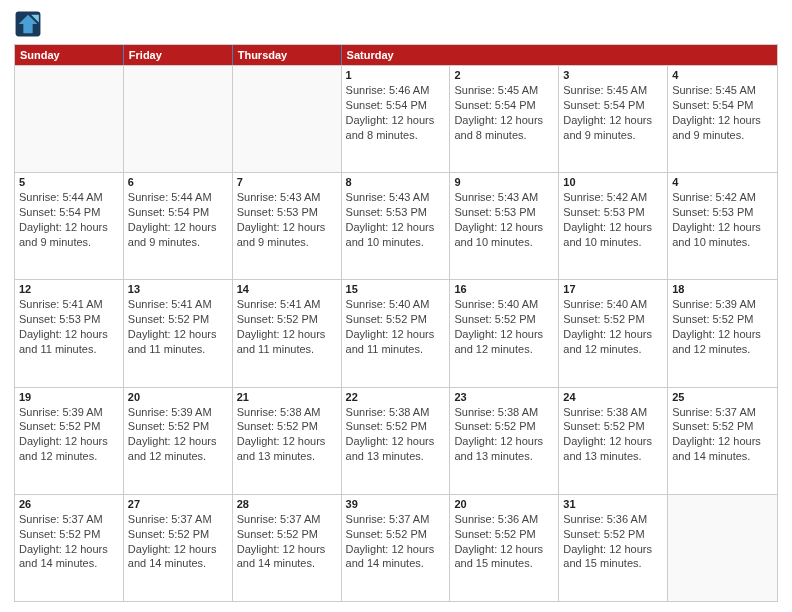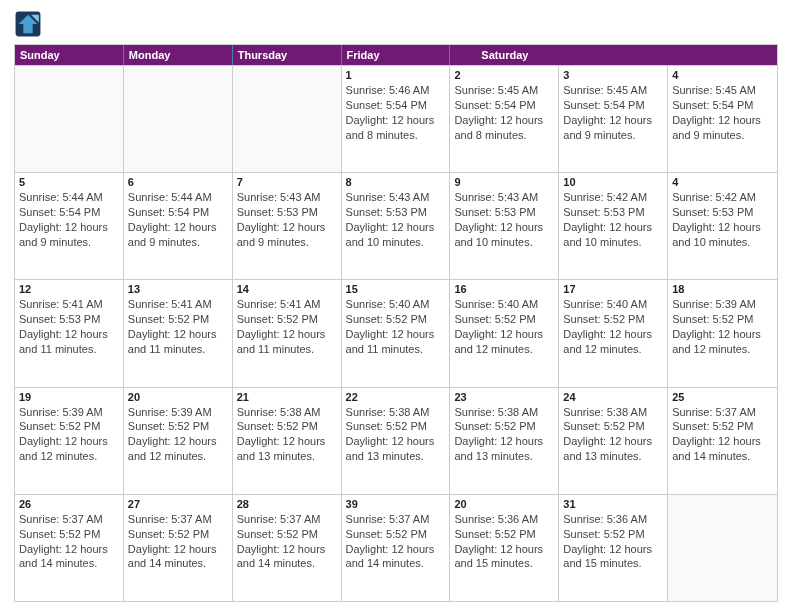--- a/index.html
+++ b/index.html
@@ -52,31 +52,31 @@
     }
     .calendar {
       flex: 1;
       display: flex;
       flex-direction: column;
       border: 1px solid #ccc;
     }
     .cal-header {
       display: grid;
       grid-template-columns: repeat(7, 1fr);
-      background: #701a75;
+      background: #b91c1c;
     }
     .cal-header-cell {
       color: #fff;
       font-size: 11px;
       font-weight: bold;
       padding: 4px 5px;
       text-align: left;
       border-right: 1px solid #4a7fb5;
     }
-    .cal-header-cell:last-child { border-right: none; text-align: center; }
+    .cal-header-cell:last-child { border-right: none; }
     .cal-body {
       flex: 1;
       display: flex;
       flex-direction: column;
     }
     .cal-row {
       flex: 1;
       display: grid;
       grid-template-columns: repeat(7, 1fr);
       border-top: 1px solid #ccc;
@@ -122,23 +122,22 @@
     </div>
     <div class="title-block">
       <div class="month-title"></div>
       <div class="location"></div>
     </div>
   </div>
 
   <div class="calendar">
     <div class="cal-header">
     <div class="cal-header-cell">Sunday</div>
-        <div class="cal-header-cell">Monday</div>
+        <div class="cal-header-cell">Friday</div>
         <div class="cal-header-cell">Thursday</div>
-        <div class="cal-header-cell">Friday</div>
         <div class="cal-header-cell">Saturday</div>
       </div>
     <div class="cal-body">
     <div class="cal-row">
           <div class="cal-cell empty"></div>
           <div class="cal-cell empty"></div>
           <div class="cal-cell empty"></div>
           <div class="cal-cell">
             <div class="day-num">1</div>
             <div class="cell-info" style="white-space: pre-line;">Sunrise: 5:46 AM

